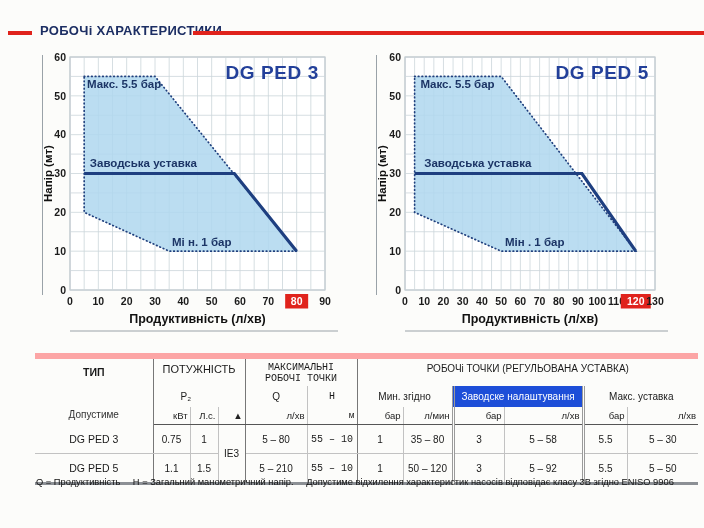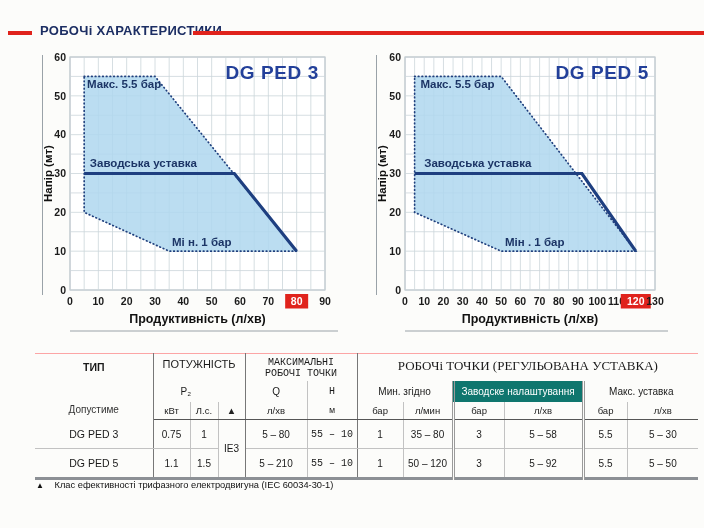--- a/index.html
+++ b/index.html
@@ -24,43 +24,43 @@
   .tick{font-size:10.5px;font-weight:700;fill:#1b1b1b;}
   .tickw{font-size:10.5px;font-weight:700;fill:#ffffff;}
   .cl{font-size:11.5px;font-weight:700;fill:#1c3566;}
   .ttl{font-size:19px;font-weight:700;fill:#23409a;letter-spacing:.6px;}
   .axl{font-size:12.5px;font-weight:700;fill:#111111;}
   .ayl{font-size:11.5px;font-weight:700;fill:#111111;}
   
   table.specs{
     position:absolute;left:35px;top:353px;width:663px;
     border-collapse:collapse;table-layout:fixed;
-    border-top:1px solid #fca5a5;border-bottom:3px solid #8c9095;
+    border-top:6px solid #fca5a5;border-bottom:3px solid #8c9095;
     font-size:10px;
   }
   table.specs td,table.specs th{
     padding:1px 2px;text-align:center;vertical-align:middle;font-weight:400;
   }
   tr.r-grp td{height:22px;vertical-align:top;padding-top:4px;}
   tr.r-sub td{height:19px;}
-  tr.r-units td{height:15px;font-size:9.5px;color:#222;}
+  tr.r-units td{height:15px;font-size:9.5px;color:#222;text-align:right;}
   tr.r-data td{height:26px;}
   .b700{font-weight:400;}
   .tip-cell{border-right:1px solid #777;text-align:left;padding-left:4px;vertical-align:top;}
   .tip-wrap{display:flex;flex-direction:column;justify-content:space-between;height:58px;}
   .tip-top{font-weight:700;font-size:10.5px;padding-top:3px;}
   .tip-bottom{font-size:10px;color:#333;padding-bottom:1px;}
   .bB{border-right:1px solid #777;margin-left:19px;}
   .bC{border-right:1px solid #777;font-family:Liberation Mono, monospace;}
   .bl{border-left:1px solid #c2c2c2;}
   .bdl{border-left:3px double #9a9a9a;}
   .grp-left{text-align:left;padding-left:4px;font-weight:700;font-size:10px;line-height:1.05;}
   .grp-c{font-weight:700;font-size:11px;}
-  .grp-w{font-weight:700;font-size:13px;font-family:Liberation Serif, serif;}
-  .factory-band{background:#0f766e;color:#ffffff;font-weight:700;font-size:10px;}
+  .grp-w{font-weight:700;font-size:10px;}
+  .factory-band{background:#1d4ed8;color:#ffffff;font-weight:700;font-size:10px;}
   .sub-b{font-weight:700;font-size:10px;}
   .units-line td{border-bottom:1px solid #555;}
   tr.row-sep td{border-bottom:1px solid #c2c2c2;}
   .name-cell{text-align:left;padding-left:4px;font-weight:700;font-size:10.5px;}
   .tri{font-size:8px;}
   
   .notes{position:absolute;left:36px;top:477px;width:660px;font-size:9.3px;color:#111;}
   .notes .row2{margin-top:3px;}
   .notes .seg{margin-right:10px;}
   .notes .tri2{font-size:8px;margin-right:8px;}
@@ -284,17 +284,21 @@
     <td class="bl">50 – 120</td>
     <td class="bdl b700">3</td>
     <td class="bl"><span>5 – </span><span class="b700">92</span></td>
     <td class="bdl">5.5</td>
     <td class="bl">5 – 50</td>
   </tr>
 </tbody>
   </table>
 
 <div class="notes">
-  <div class="row2">
-    <span class="tri2">▲</span>
-    <span>Клас ефективності трифазного електродвигуна (IEC 60034-30-1)</span>
+  <div class="row1">
+    <span class="b700">Q</span>
+    <span class="seg">= Продуктивність</span>
+    <span class="b700">H</span>
+    <span class="seg">= Загальний манометричний напір.</span>
+    <span>Допустиме відхилення характеристик насосів відповідає класу 3B згідно</span>
+    <span class="b700">ENISO 9906</span>
   </div>
 </div>
 
 </body></html>

